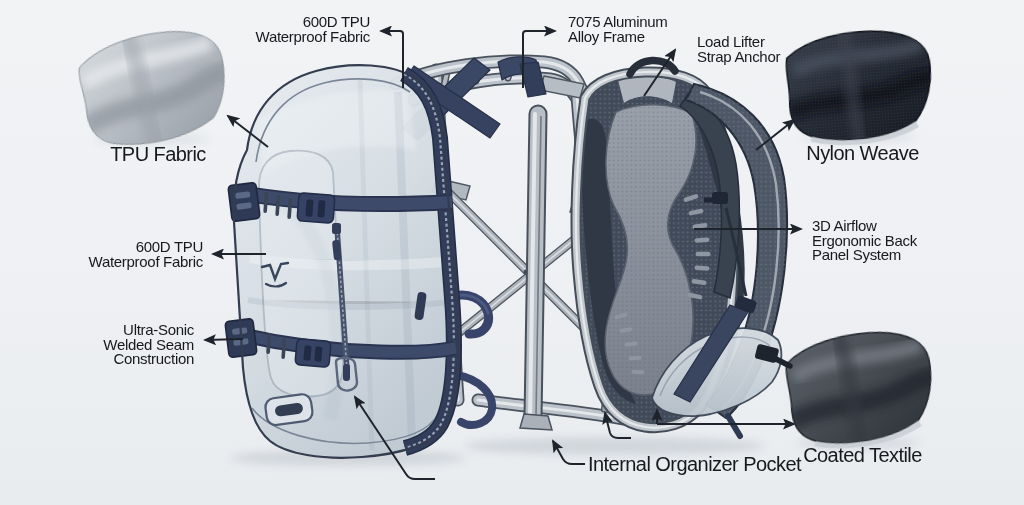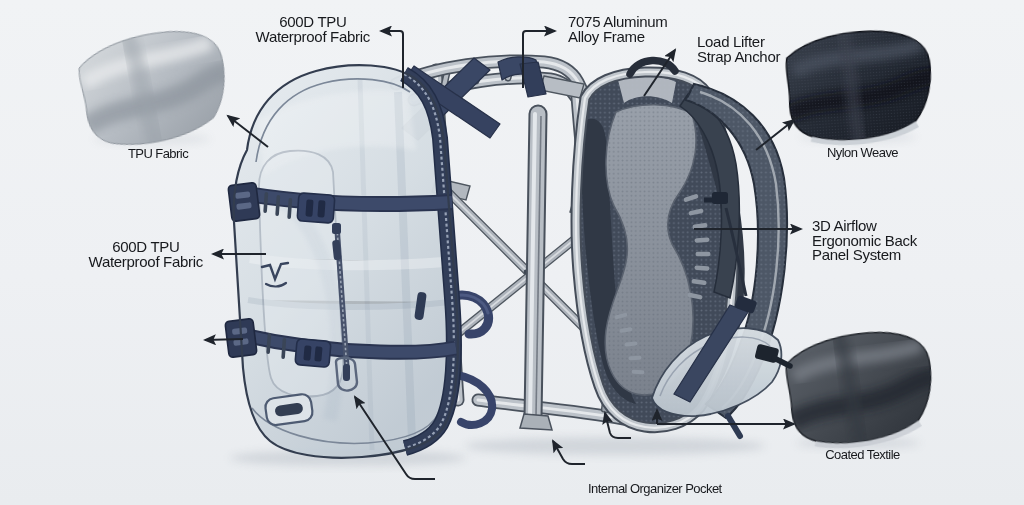--- a/index.html
+++ b/index.html
@@ -6,22 +6,22 @@
   .stage{
     position:relative;width:1024px;height:505px;overflow:hidden;
     background:linear-gradient(180deg,#f1f3f5 0%,#eef0f3 55%,#e9ecef 100%);
     font-family:"Liberation Sans","DejaVu Sans",sans-serif;
   }
   .stage svg.art{position:absolute;left:0;top:0;width:1024px;height:505px;}
   .label{
     position:absolute;color:#17191d;white-space:nowrap;
     font-size:15px;line-height:14.5px;letter-spacing:-0.3px;z-index:5;
   }
-  .label.big{font-size:13px;line-height:18px;letter-spacing:-0.55px;}
-  .align-right{text-align:center;}
+  .label.big{font-size:20px;line-height:18px;letter-spacing:-0.55px;}
+  .align-right{text-align:right;}
   .align-center{text-align:center;}
   
   .tubeO{stroke:#4a525d;stroke-width:13;fill:none;stroke-linecap:round}
   .tubeB{stroke:#bcc2c9;stroke-width:9.5;fill:none;stroke-linecap:round}
   .tubeH{stroke:#eceef1;stroke-width:3;fill:none;stroke-linecap:round;opacity:.85}
   .postO{stroke:#49515c;stroke-width:19;fill:none;stroke-linecap:round}
   .postB{stroke:#b8bec5;stroke-width:15;fill:none;stroke-linecap:round}
   .postH{stroke:#e8ebee;stroke-width:4;fill:none;stroke-linecap:round;opacity:.9}
   .brO{stroke:#4e565f;stroke-width:9;fill:none;stroke-linecap:round}
   .brB{stroke:#adb3bb;stroke-width:6.5;fill:none;stroke-linecap:round}
@@ -343,33 +343,38 @@
 
   <div class="label big align-center" style="left:88px;top:145px;width:140px">
     <div>TPU Fabric</div>
   </div>
 
   <div class="label align-right" style="right:821px;top:240px">
     <div>600D TPU</div>
     <div>Waterproof Fabric</div>
   </div>
 
+  <div class="label align-right" style="right:830px;top:323px">
+    <div>Ultra-Sonic</div>
+    <div>Welded Seam</div>
+    <div>Construction</div>
+  </div>
 
   <div class="label big align-center" style="left:792px;top:144px;width:141px">
     <div>Nylon Weave</div>
   </div>
 
   <div class="label" style="left:812px;top:219px">
     <div>3D Airflow</div>
     <div>Ergonomic Back</div>
     <div>Panel System</div>
   </div>
 
 
-  <div class="label big" style="left:588px;top:480px">
+  <div class="label big" style="left:588px;top:455px">
     <div>Internal Organizer Pocket</div>
   </div>
 
 
   <div class="label big align-center" style="left:792px;top:446px;width:141px">
     <div>Coated Textile</div>
   </div>
 
 </div>
 

